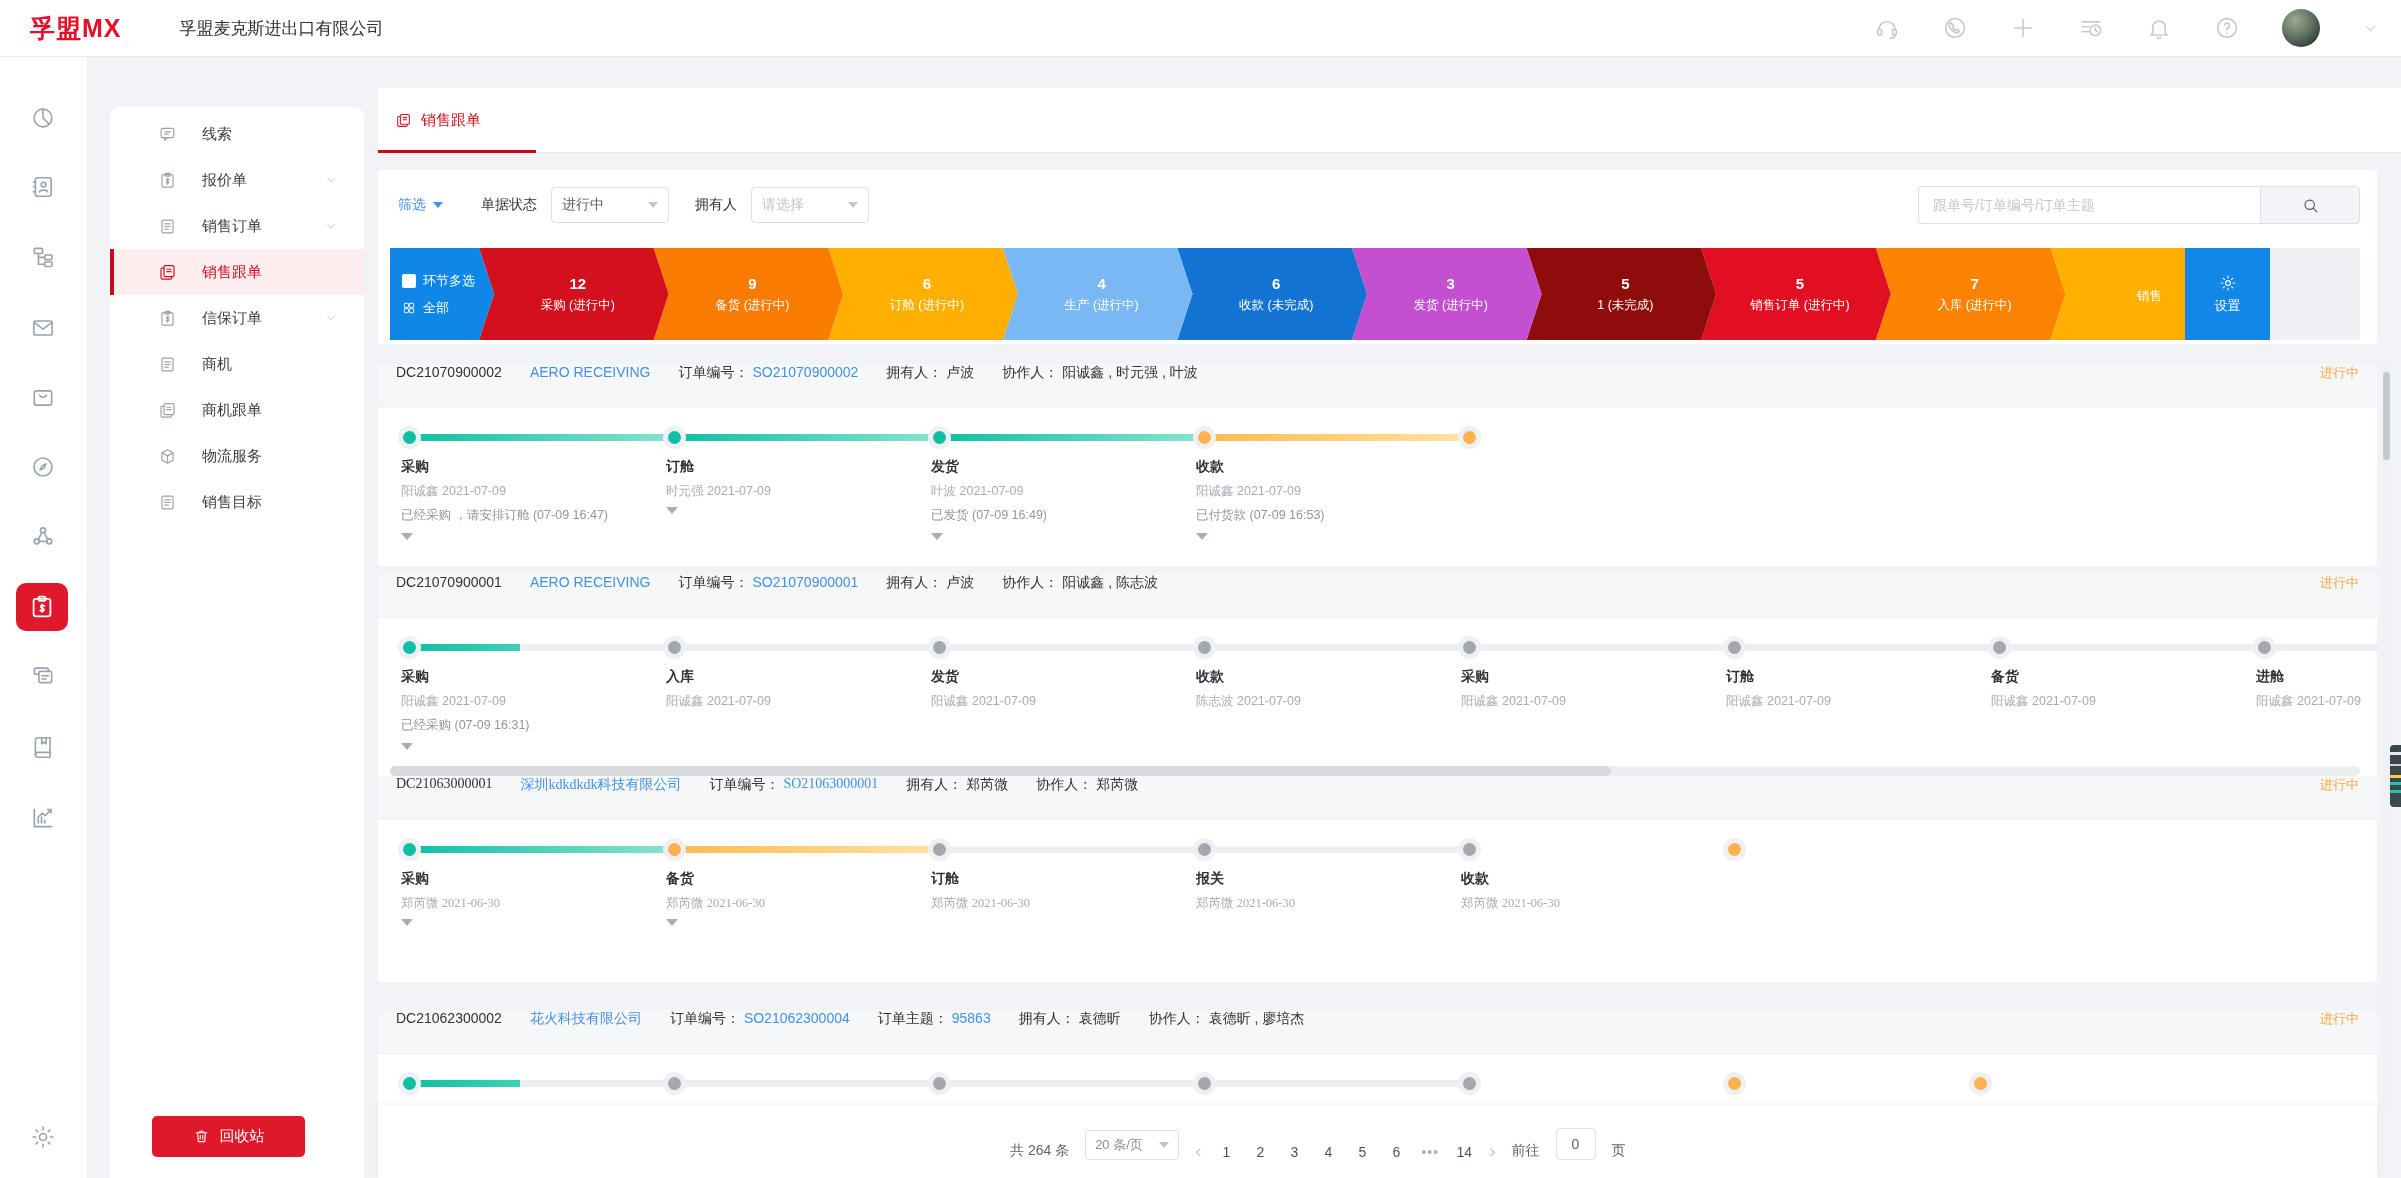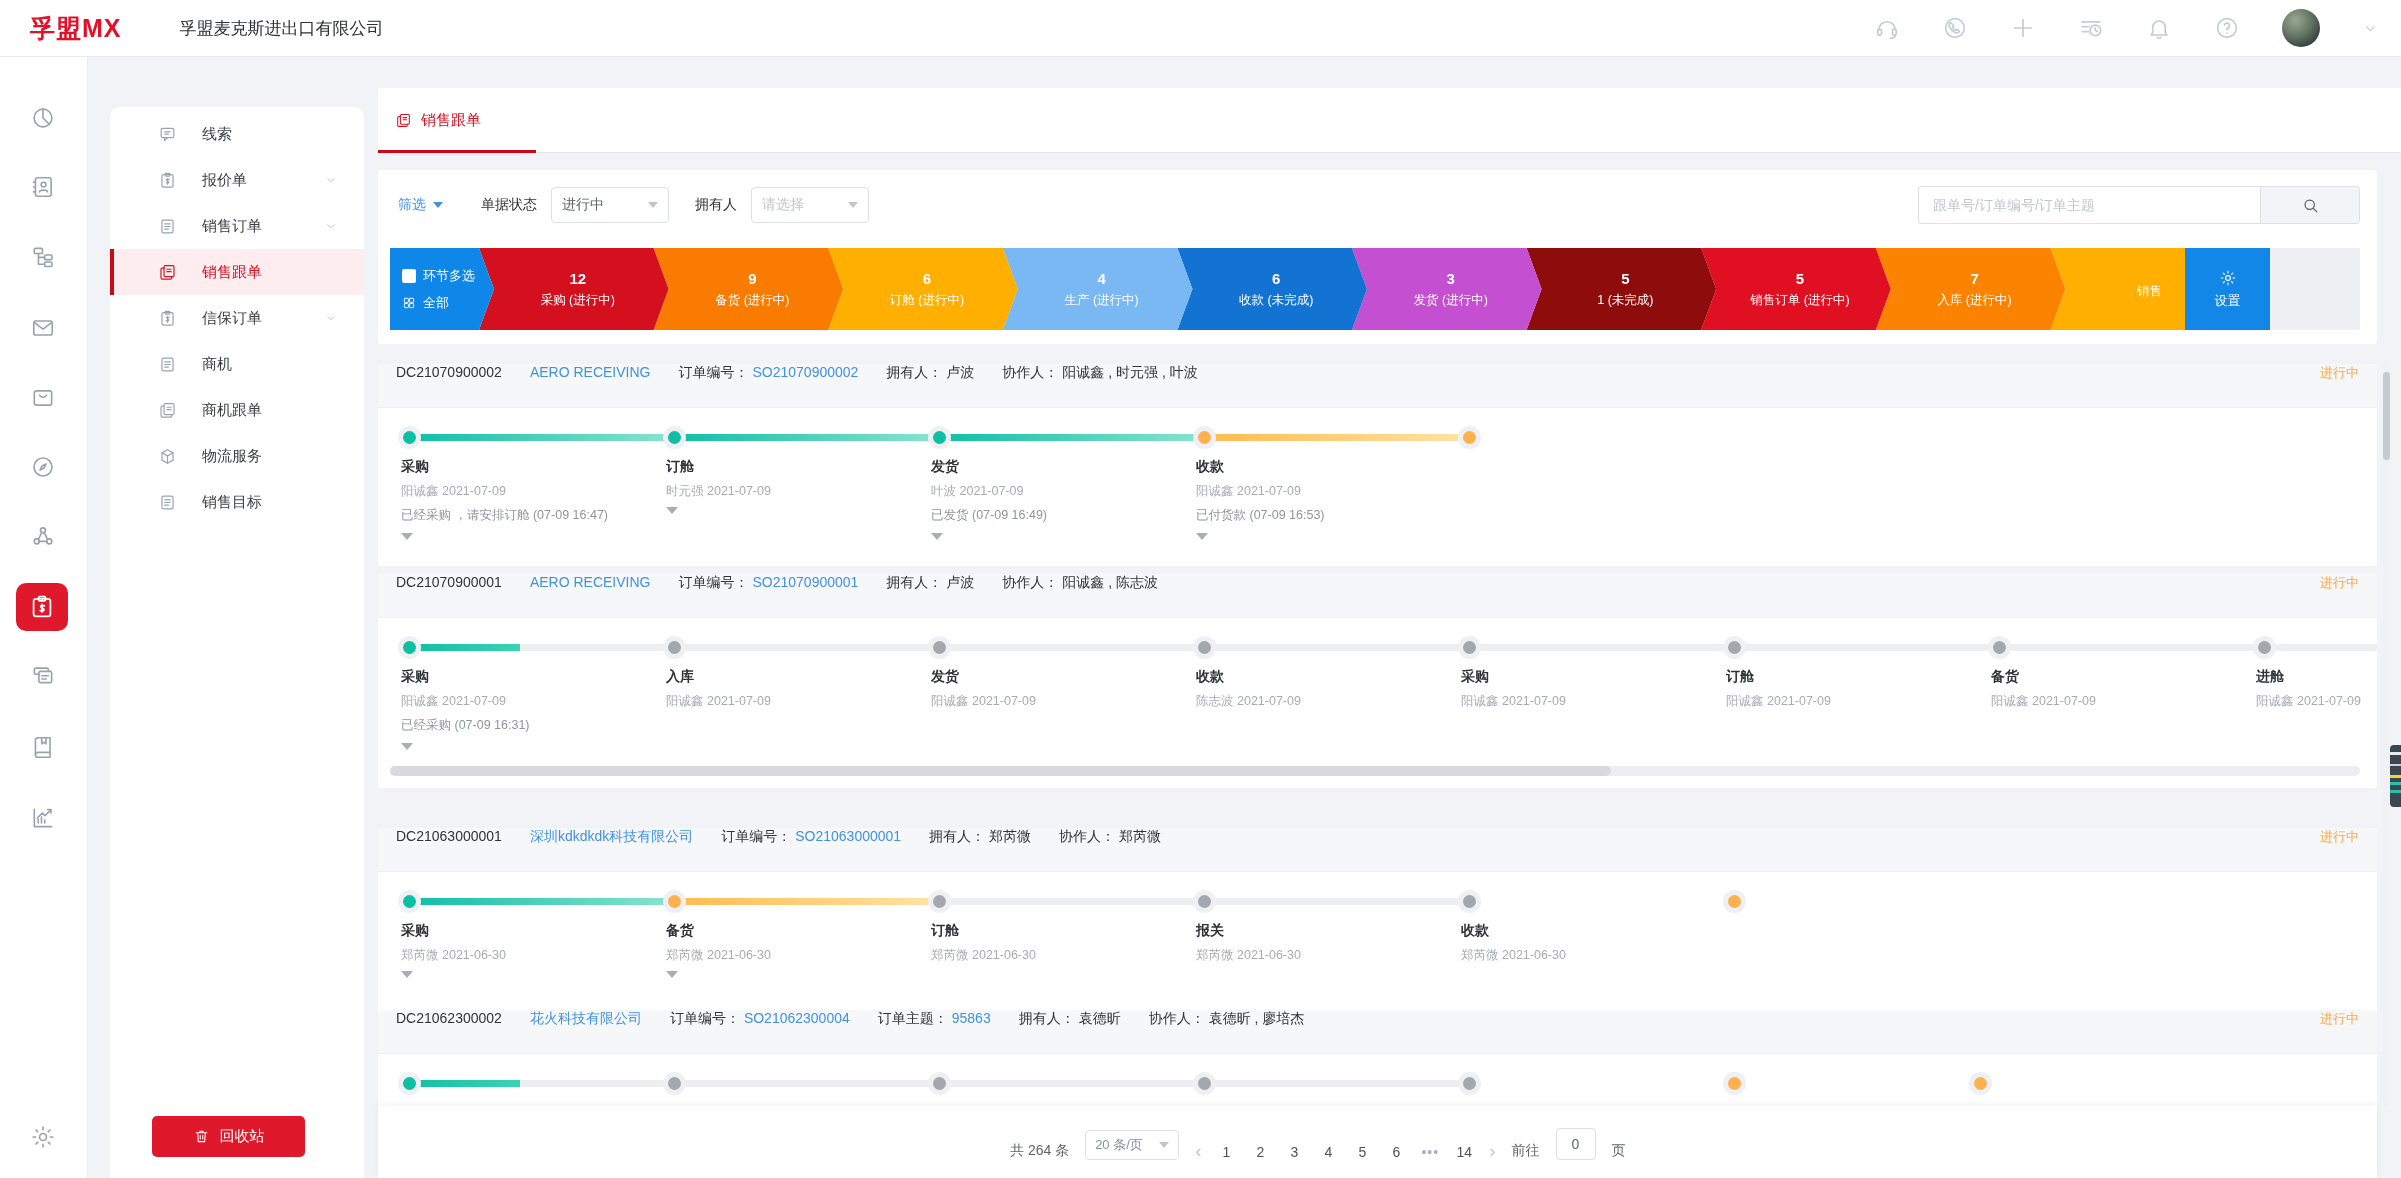--- a/index.html
+++ b/index.html
@@ -58,21 +58,21 @@
   .select.placeholder{color:#bfc4cc}
   .search-wrap{margin-left:auto;display:flex;height:38px}
   .search-input{width:342px;height:38px;border:1px solid #dcdfe6;border-right:none;border-radius:4px 0 0 4px;
                 padding:0 14px;font-size:14px;color:#333;outline:none;box-sizing:border-box;font-family:inherit}
   .search-input::placeholder{color:#c2c7cf}
   .search-btn{width:100px;height:38px;background:#f2f4f7;border:1px solid #dcdfe6;border-radius:0 4px 4px 0;cursor:pointer;
               display:flex;align-items:center;justify-content:center}
   .search-btn .sic{width:19px;height:19px;color:#565b63}
 
   
-  .stage-bar{position:absolute;left:12px;right:17px;top:78px;height:82px;background:#eef0f3}
+  .stage-bar{position:absolute;left:12px;right:17px;top:78px;height:92px;background:#eef0f3}
   .seg-first{position:absolute;left:0;top:0;width:104px;height:100%;background:#0f87e8;z-index:26;color:#fff;font-size:13px;
              display:flex;flex-direction:column;justify-content:center;gap:9px;padding-left:12px;box-sizing:border-box;
              clip-path:polygon(0 0,calc(100% - 15px) 0,100% 50%,calc(100% - 15px) 100%,0 100%);
              filter:drop-shadow(3px 0 0 #fff)}
   .seg-first .row{display:flex;align-items:center;gap:7px;cursor:pointer}
   .cb{width:14px;height:14px;background:#fff;border-radius:2px;flex:none}
   .grid-ic{width:14px;height:14px;color:#fff;flex:none}
   .stages{position:absolute;left:89px;top:0;width:1761px;height:100%;display:flex}
   .seg{flex:1;height:100%;margin-left:-15px;color:#fff;display:flex;flex-direction:column;align-items:center;
        justify-content:center;gap:5px;cursor:pointer;padding-left:8px;box-sizing:border-box;
@@ -621,21 +621,21 @@
           <div class="tl-dot d-gray" style="left:1880px"></div>
           <div class="tl-step" style="left:1878px">
             <div class="s-name">进舱</div>
             <div class="s-person">阳诚鑫 2021-07-09</div>
           </div>
           <div class="hbar">
             <div class="hthumb"></div>
           </div>
         </div>
       </div>
-      <div class="card" style="top: 772px; height: 206px;">
+      <div class="card" style="top: 720px; height: 206px; font-family: Liberation Serif, serif;">
         <div class="card-head">
           <span class="code">DC21063000001</span>
           <a class="lnk">深圳kdkdkdk科技有限公司</a>
           <span class="kv">
             <span class="k">订单编号：</span>
             <a class="lnk">SO21063000001</a>
           </span>
           <span class="kv">
             <span class="k">拥有人：</span>
             <span class="v">郑芮微</span>

